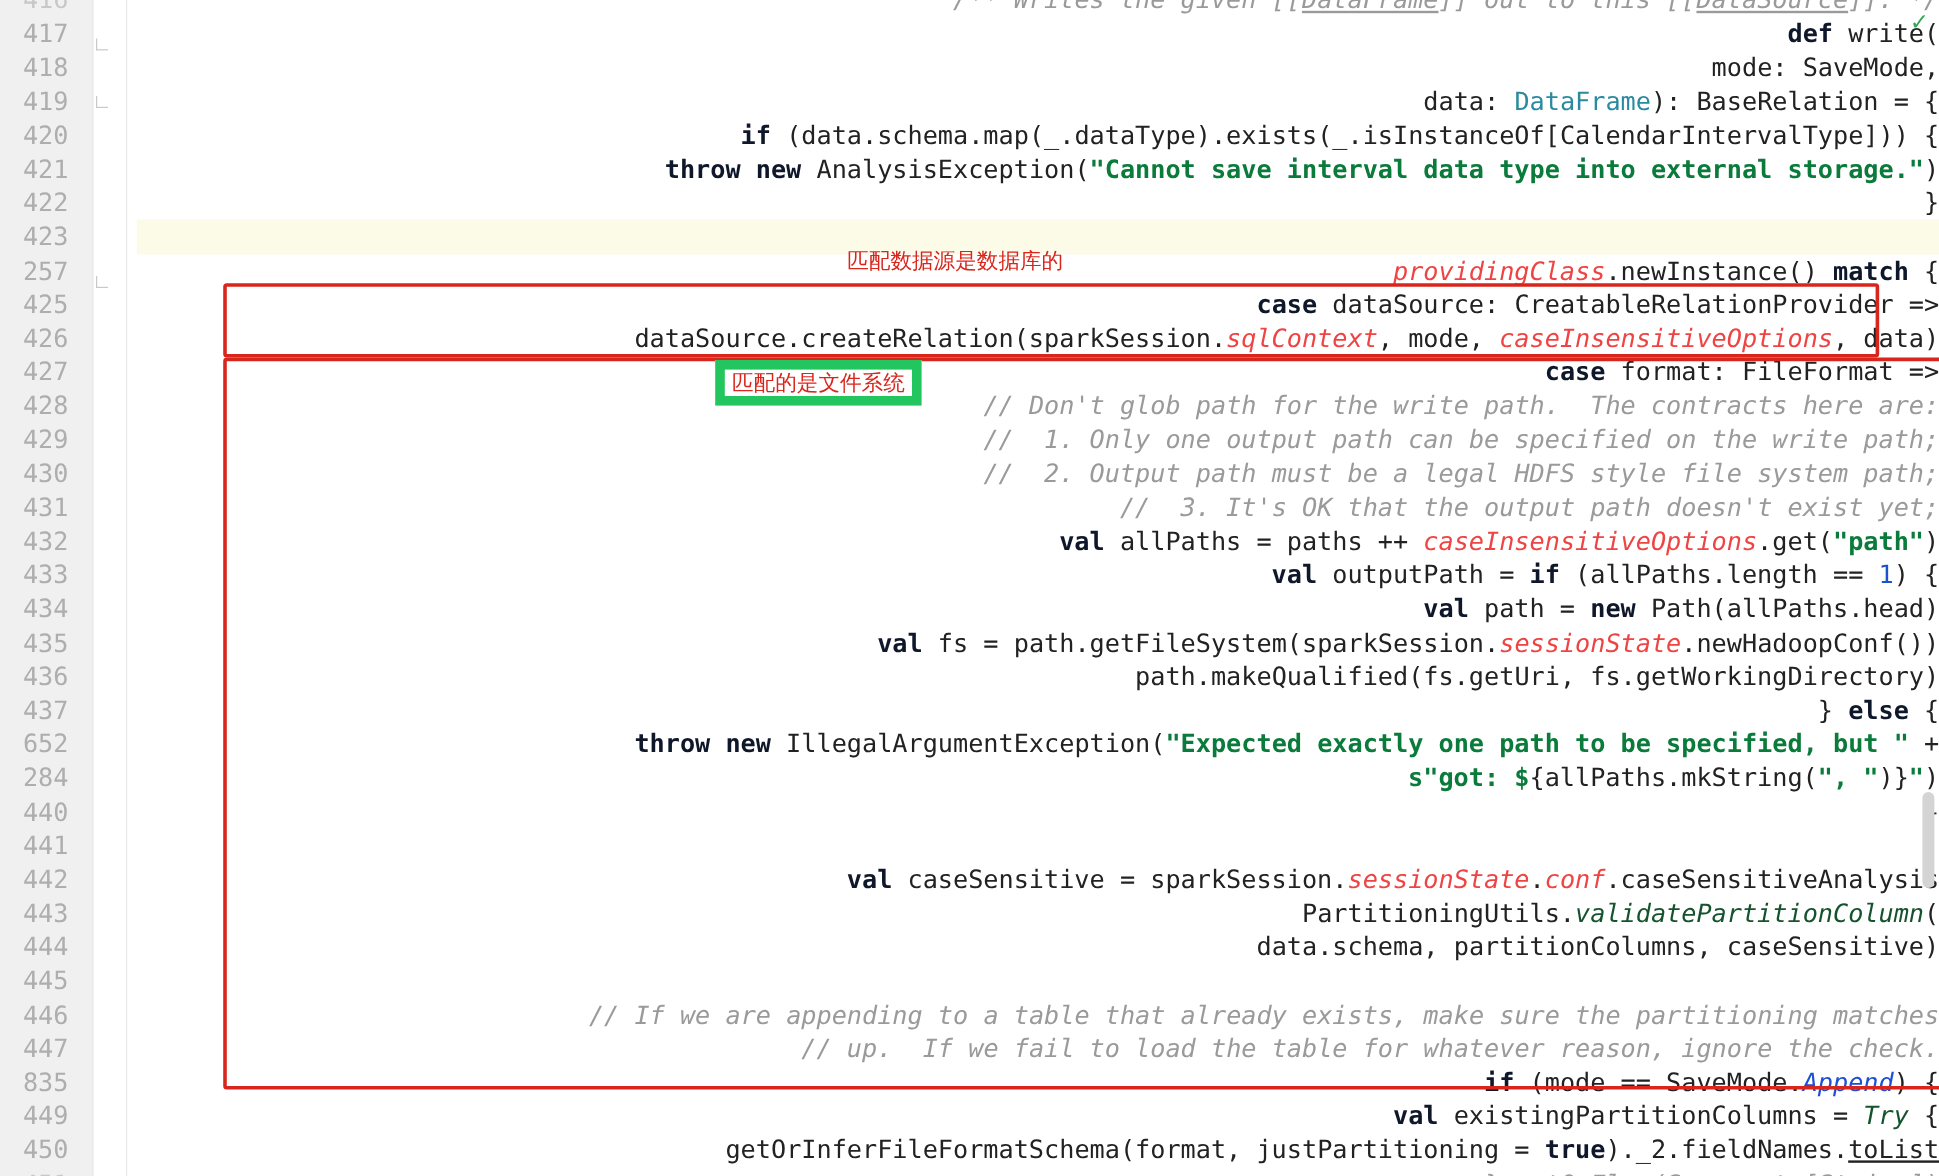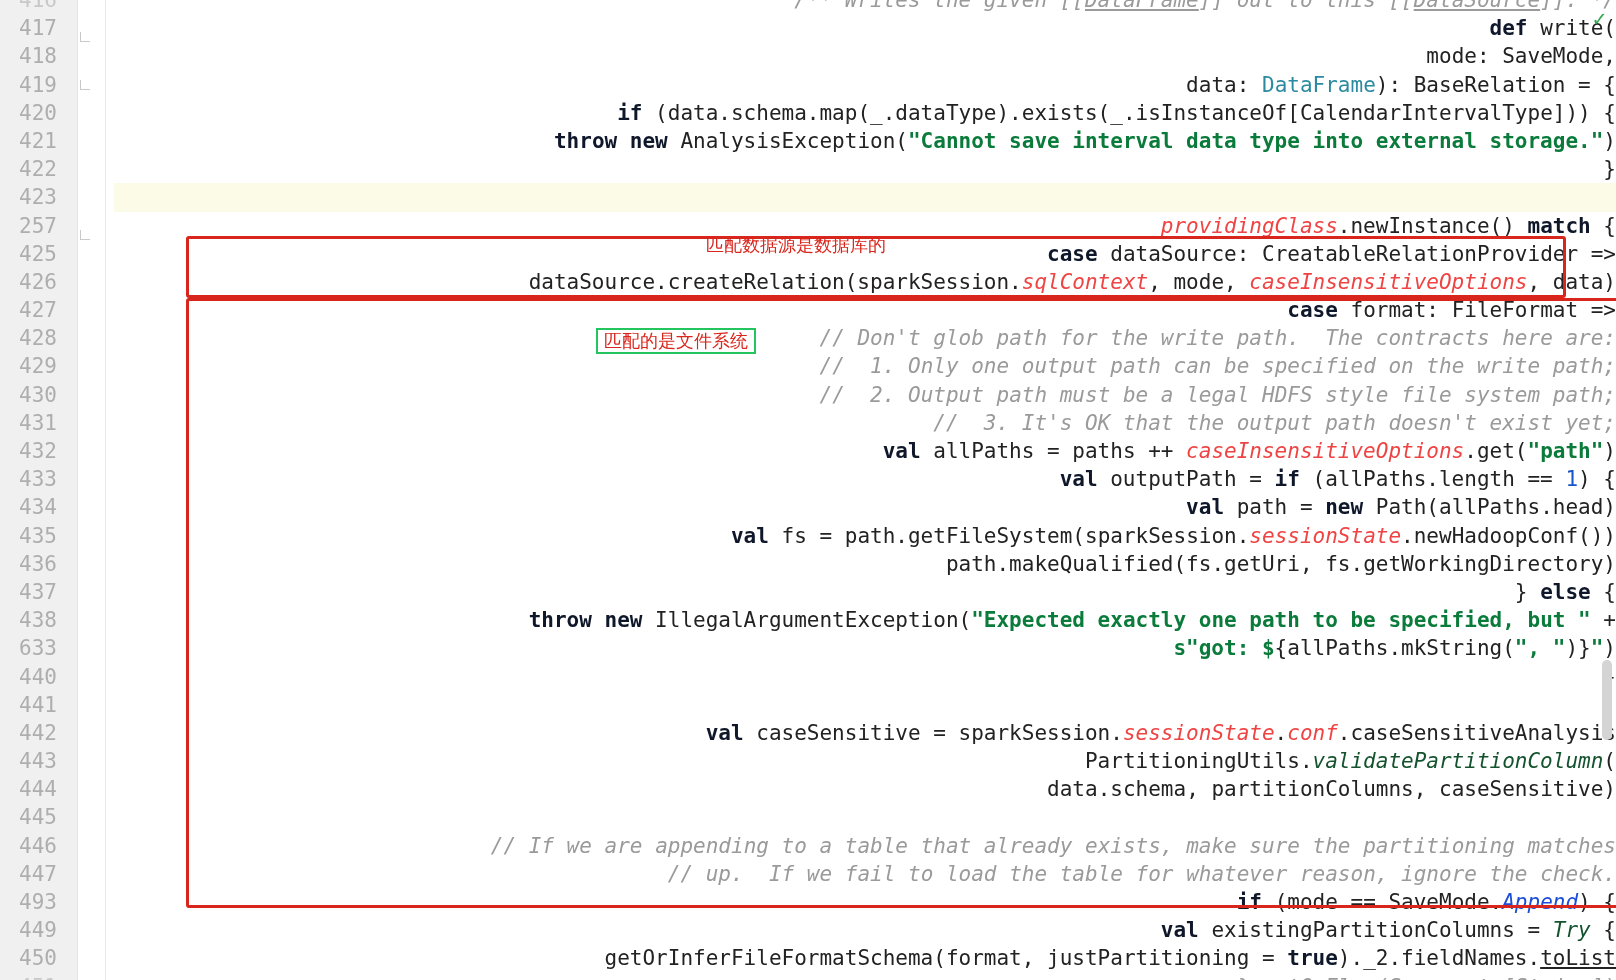--- a/index.html
+++ b/index.html
@@ -86,25 +86,24 @@
     border: 3px solid #d9261c;
     border-radius: 3px;
     pointer-events: none;
   }
   .redlabel {
     position: absolute;
     color: #d9261c;
     font-family: "PingFang SC","Microsoft YaHei",sans-serif;
     font-size: 18px;
     font-weight: 500;
-    margin-top: 28px;
   }
   .redlabel.inset {
     background: #ffffff;
-    border: 2px solid #22c55e;
+    border: 8px solid #22c55e;
     padding: 0 6px;
     line-height: 22px;
   }
 
   
   .ok-icon {
     position: absolute;
     top: 6px;
     right: 10px;
     color: #34a853;
@@ -145,31 +144,31 @@
         <div class="ln">428</div>
         <div class="ln">429</div>
         <div class="ln">430</div>
         <div class="ln">431</div>
         <div class="ln">432</div>
         <div class="ln">433</div>
         <div class="ln">434</div>
         <div class="ln">435</div>
         <div class="ln">436</div>
         <div class="ln">437</div>
-        <div class="ln">438</div>
-        <div class="ln">633</div>
+        <div class="ln">652</div>
+        <div class="ln">284</div>
         <div class="ln">440</div>
         <div class="ln">441</div>
         <div class="ln">442</div>
         <div class="ln">443</div>
         <div class="ln">444</div>
         <div class="ln">445</div>
         <div class="ln">446</div>
         <div class="ln">447</div>
-        <div class="ln">493</div>
+        <div class="ln">835</div>
         <div class="ln">449</div>
         <div class="ln">450</div>
         <div class="ln cut">451</div>
       </div>
 
     <div class="foldcol">
 
       <div class="tick" style="top:32px"></div>
       <div class="tick" style="top:80px"></div>
       <div class="tick" style="top:230px"></div>

